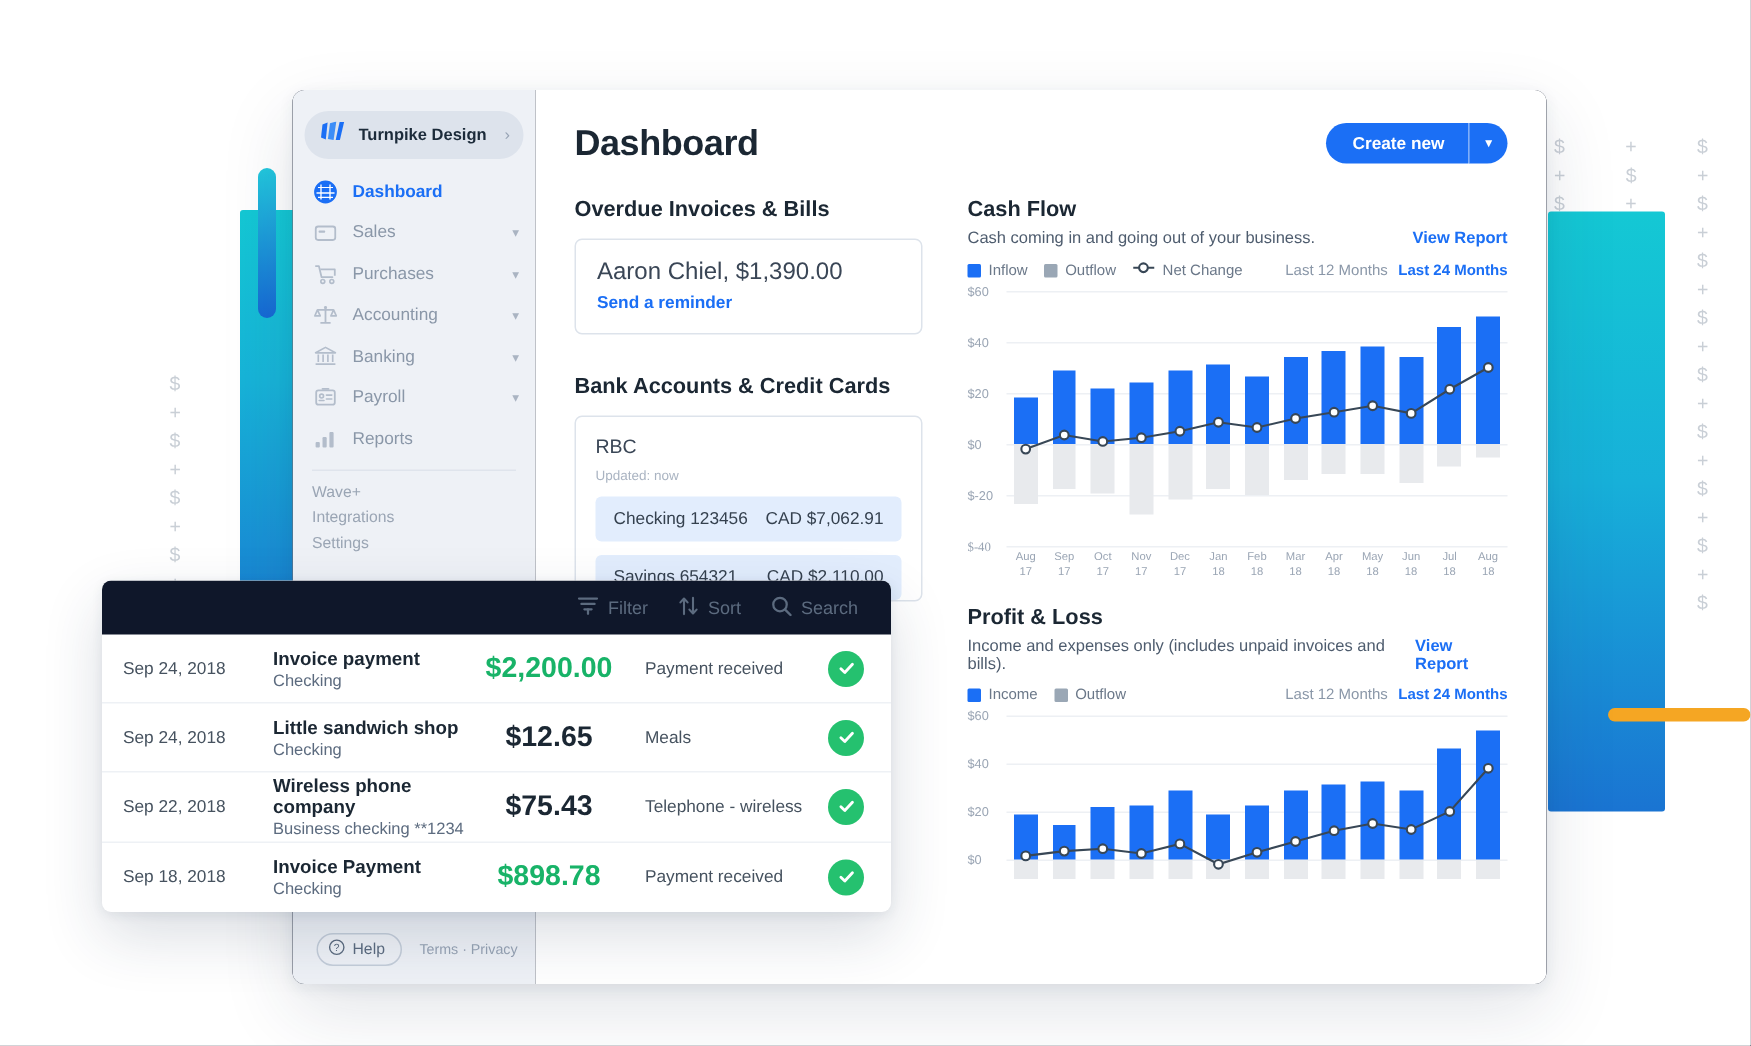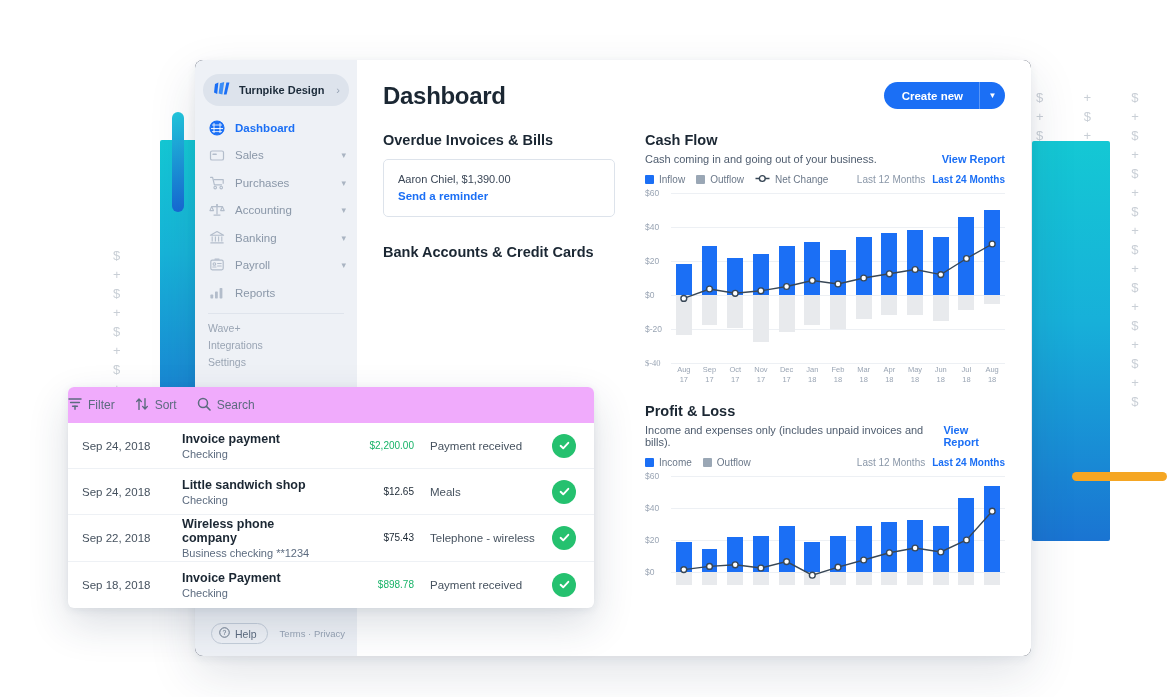--- a/index.html
+++ b/index.html
@@ -142,21 +142,21 @@
   #col-left { width: 232px; flex: 0 0 232px; }
   #col-right { flex: 1 1 auto; min-width: 0; }
 
   .section-title {
     font-size: 14.5px; font-weight: bold; color: #1b2733; margin-bottom: 11px;
   }
   .card {
     border: 1px solid #dde3eb; border-radius: 5px; background: #fff;
   }
   #overdue-card { padding: 13px 14px 14px 14px; }
-  #overdue-name { font-size: 11px; color: #3a4656; margin-bottom: 5px; }
+  #overdue-name { font-size: 16px; color: #3a4656; margin-bottom: 5px; }
   #overdue-link { font-size: 11.5px; color: #1b6ff5; font-weight: bold; cursor: pointer; }
 
   #bank-section { margin-top: 27px; }
   #bank-card { padding: 12px 13px 0 13px; }
   #bank-name { font-size: 13px; color: #3a4656; }
   #bank-updated { font-size: 9px; color: #aab4c2; margin-top: 7px; }
   .account-row {
     background: #e2edfd; border-radius: 4px;
     margin-top: 9px; padding: 9px 12px;
     display: flex; align-items: center; justify-content: space-between;
@@ -191,35 +191,35 @@
   .xlab { flex: 1 1 0; text-align: center; font-size: 7.5px; color: #9aa5b4; line-height: 10px; }
 
   
   #txn-panel {
     position: absolute; left: 68px; top: 387px; width: 526px; height: 221px;
     background: #fff; border-radius: 6px;
     box-shadow: 0 16px 40px rgba(30,50,80,0.16), 0 2px 8px rgba(30,50,80,0.08);
     overflow: hidden;
   }
   #txn-toolbar {
-    height: 36px; background: #f0abfc;
-    display: flex; align-items: center; 
+    height: 36px; background: #0f172a;
+    display: flex; align-items: center; justify-content: flex-end;
     gap: 20px; padding-right: 22px;
   }
   .tool-btn { display: flex; align-items: center; gap: 6px; font-size: 12px; color: #5c6b7f; cursor: pointer; }
   .txn-row {
     height: 46.2px; display: flex; align-items: center;
     border-bottom: 1px solid #eef1f5; padding: 0 18px 0 14px;
   }
   .txn-row:last-child { border-bottom: none; }
   .txn-date { width: 92px; flex: 0 0 92px; font-size: 11.5px; color: #46525f; }
   .txn-desc { flex: 1 1 auto; min-width: 0; padding-left: 8px; }
   .txn-desc .t1 { font-size: 12.5px; font-weight: bold; color: #1b2733; }
   .txn-desc .t2 { font-size: 11px; color: #5c6b7f; margin-top: 2px; }
-  .txn-amt { width: 96px; flex: 0 0 96px; text-align: right; font-size: 10px; font-weight: normal; color: #1b2733; }
+  .txn-amt { width: 96px; flex: 0 0 96px; text-align: center; font-size: 19px; font-weight: bold; color: #1b2733; }
   .txn-amt.pos { color: #18b368; }
   .txn-cat { width: 138px; flex: 0 0 138px; padding-left: 16px; font-size: 11.5px; color: #46525f; }
   .txn-check {
     width: 24px; height: 24px; border-radius: 50%;
     background: #25c16f; display: flex; align-items: center; justify-content: center;
     flex: 0 0 24px; margin-left: auto;
   }
 </style>
 </head>
 <body>
@@ -397,20 +397,32 @@
         <div id="col-left">
 
           <div class="section-title">Overdue Invoices &amp; Bills</div>
           <div class="card" id="overdue-card">
             <div id="overdue-name">Aaron Chiel, $1,390.00</div>
             <div id="overdue-link">Send a reminder</div>
           </div>
 
           <div id="bank-section">
             <div class="section-title">Bank Accounts &amp; Credit Cards</div>
+            <div class="card" id="bank-card">
+              <div id="bank-name">RBC</div>
+              <div id="bank-updated">Updated: now</div>
+              <div class="account-row">
+                <span>Checking 123456</span>
+                <span>CAD $7,062.91</span>
+              </div>
+              <div class="account-row">
+                <span>Savings 654321</span>
+                <span>CAD $2,110.00</span>
+              </div>
+            </div>
           </div>
         </div>
 
         <div id="col-right">
 
           <div class="chart-block">
             <div class="chart-title">Cash Flow</div>
             <div class="chart-sub-row">
               <span class="chart-sub">Cash coming in and going out of your business.</span>
               <span class="view-report">View Report</span>

